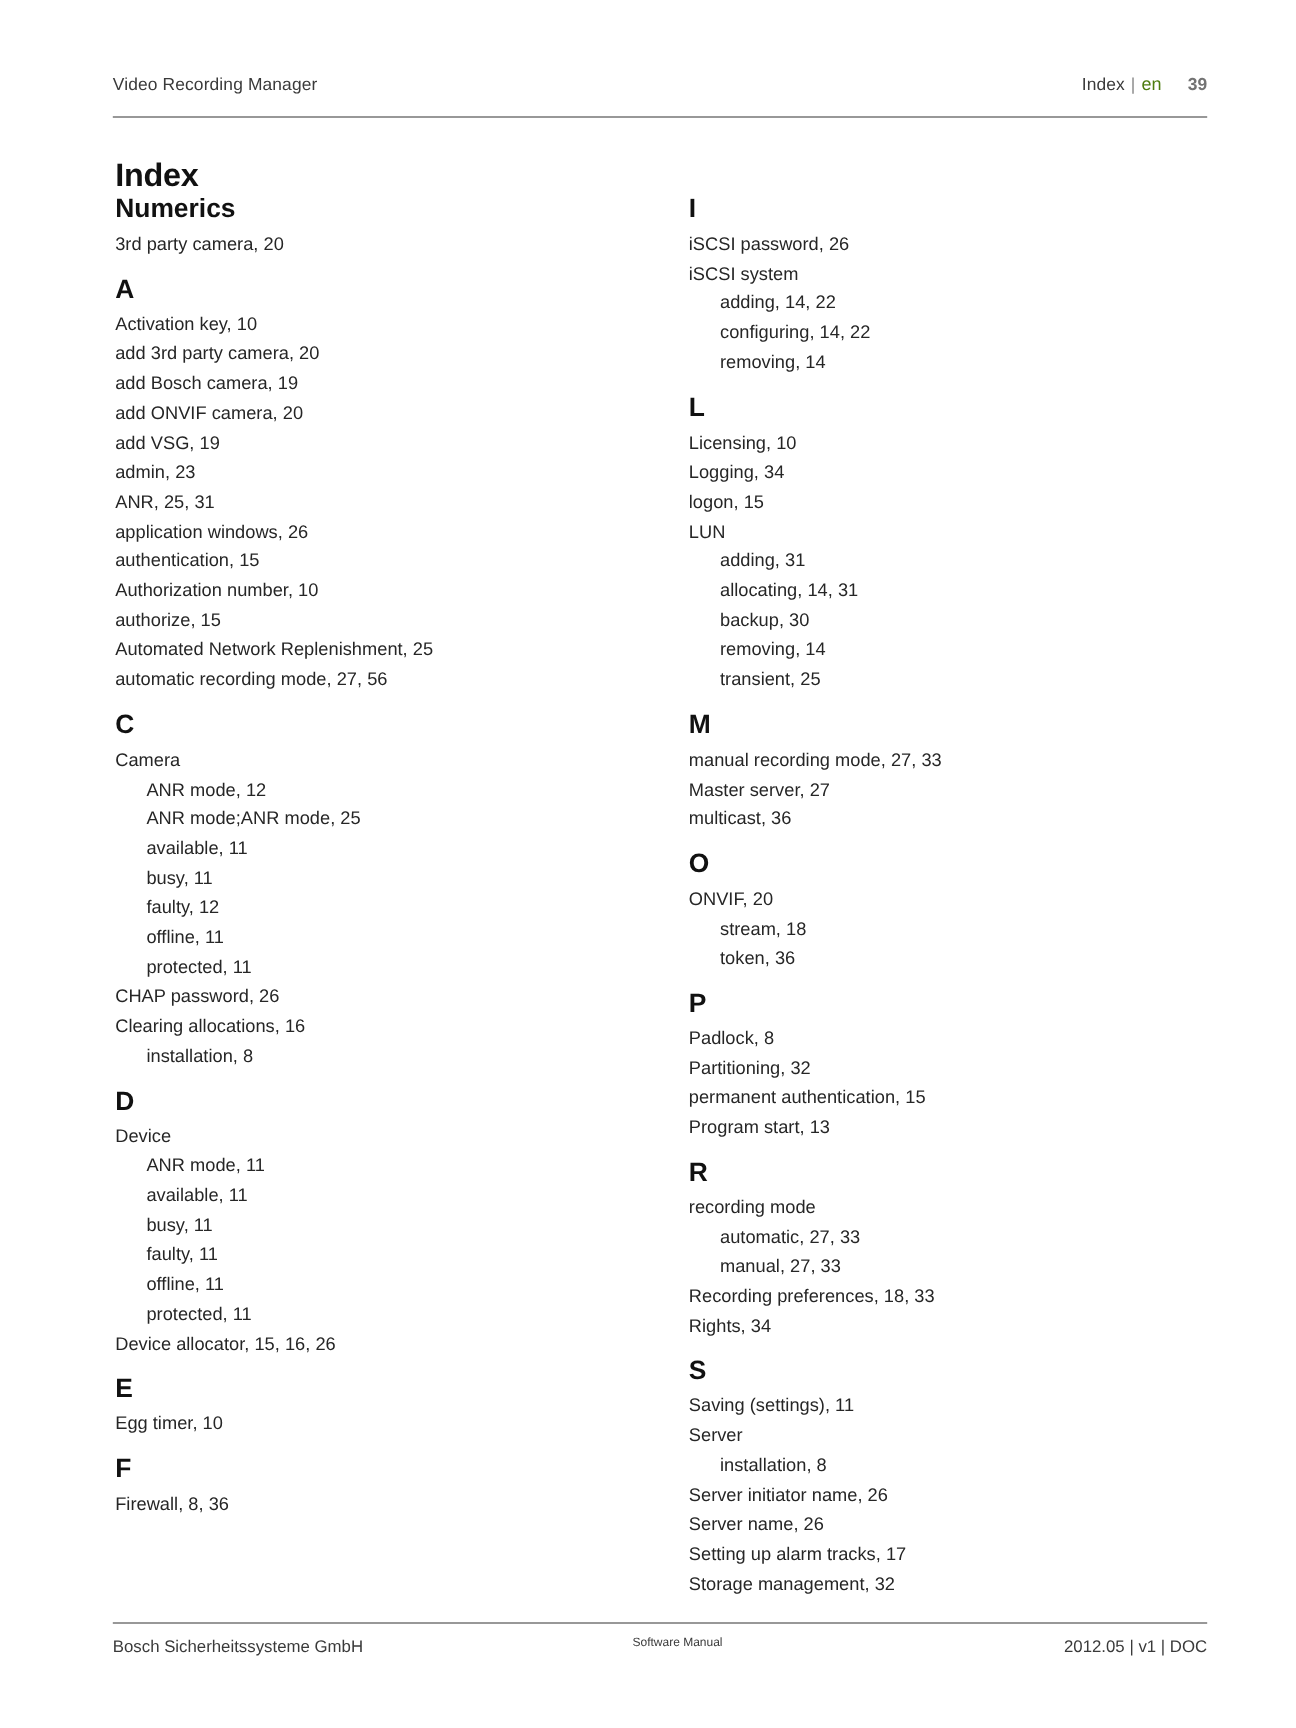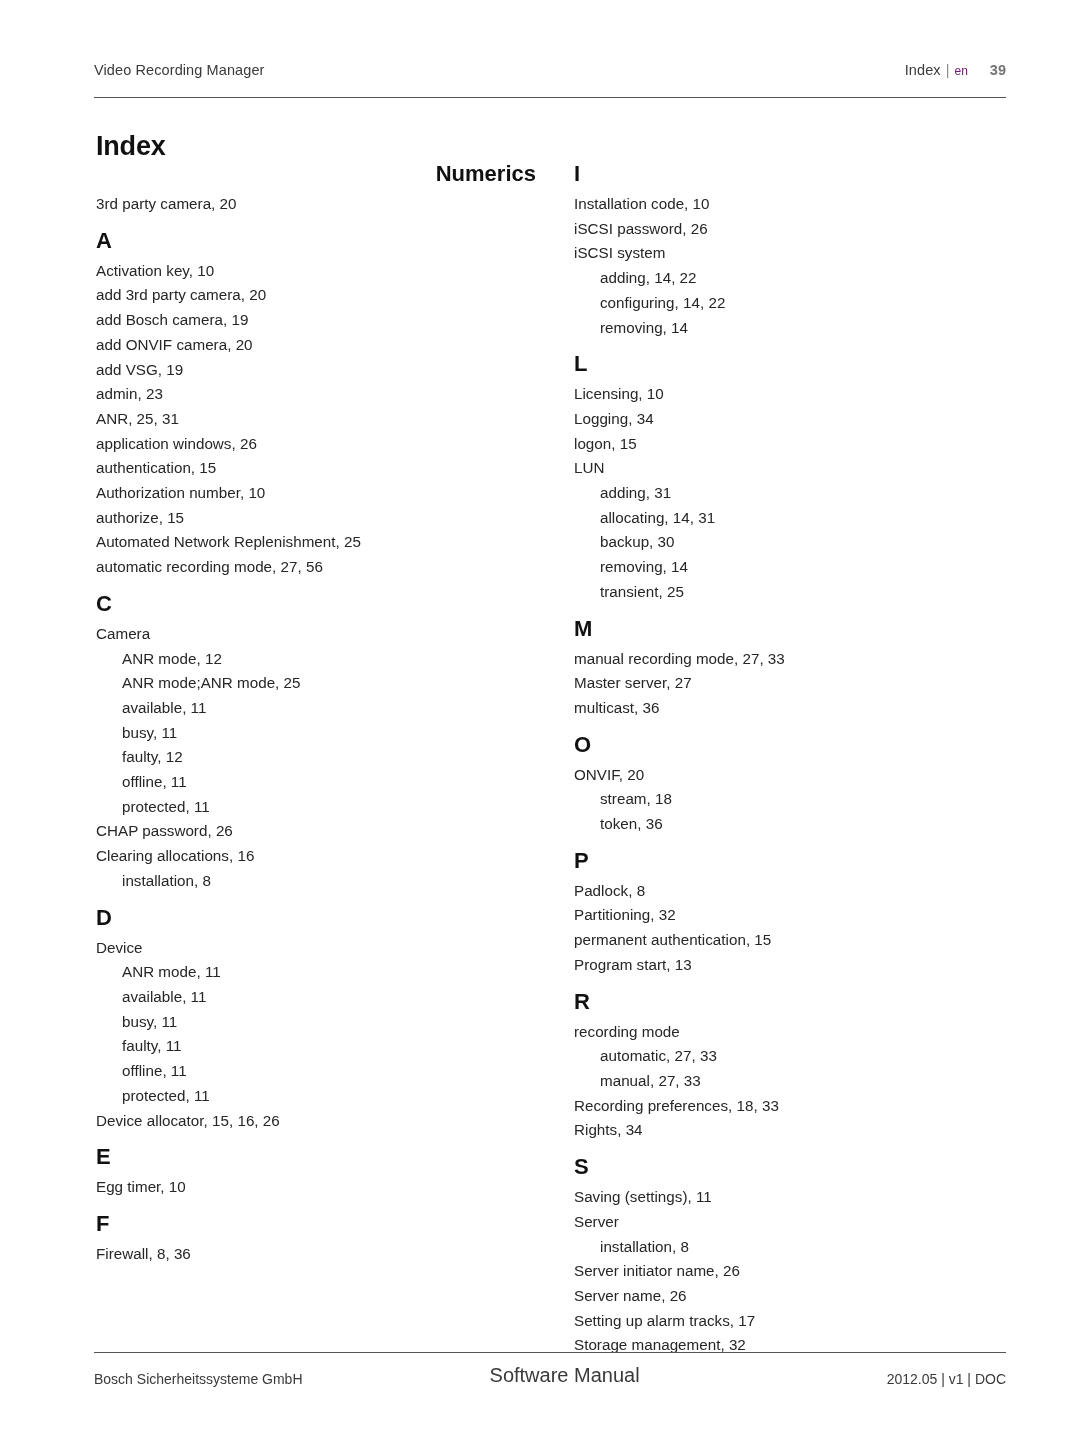--- a/index.html
+++ b/index.html
@@ -48,22 +48,22 @@
     font-size: 14.5px;
     color: #3a3a3a;
     letter-spacing: 0.1px;
   }
   .header-sep {
     font-size: 14.5px;
     color: #8a8a8a;
     padding: 0 5px;
   }
   .header-lang {
-    font-size: 12px;
-    color: #701a75;
+    font-size: 15px;
+    color: #4d7c0f;
   }
   .header-page {
     font-size: 14.5px;
     font-weight: bold;
     color: #737373;
     margin-left: 22px;
   }
   .rule-top {
     position: absolute;
     left: 94px;
@@ -122,48 +122,47 @@
     padding-left: 26px;
   }
 
   
   .word-heading {
     font-size: 22px;
     font-weight: bold;
     color: #111111;
     line-height: 1;
     margin-bottom: 7px;
-    text-align: right;
   }
 
   
   .rule-bottom {
     position: absolute;
     left: 94px;
     top: 1352px;
     width: 912px;
     height: 0;
     border-top: 1.6px solid #555555;
   }
   .footer {
     position: absolute;
     left: 94px;
     top: 1364px;
     width: 912px;
     display: flex;
-    align-items: flex-end;
+    align-items: flex-start;
   }
   .footer-left {
     font-size: 14px;
     color: #3a3a3a;
     white-space: nowrap;
     flex: 0 0 auto;
   }
   .footer-center {
-    font-size: 20px;
+    font-size: 10px;
     color: #3a3a3a;
     white-space: nowrap;
     flex: 1 1 auto;
     text-align: center;
     margin-left: -60px;
   }
   .footer-right {
     font-size: 14px;
     color: #3a3a3a;
     white-space: nowrap;
@@ -227,21 +226,20 @@
         <div class="entry sub">offline, 11</div>
         <div class="entry sub">protected, 11</div>
         <div class="entry">Device allocator, 15, 16, 26</div>
         <div class="section-letter">E</div>
         <div class="entry">Egg timer, 10</div>
         <div class="section-letter">F</div>
         <div class="entry">Firewall, 8, 36</div>
       </div>
     <div class="col col-right" id="col-right">
         <div class="section-letter first">I</div>
-        <div class="entry">Installation code, 10</div>
         <div class="entry">iSCSI password, 26</div>
         <div class="entry">iSCSI system</div>
         <div class="entry sub">adding, 14, 22</div>
         <div class="entry sub">configuring, 14, 22</div>
         <div class="entry sub">removing, 14</div>
         <div class="section-letter">L</div>
         <div class="entry">Licensing, 10</div>
         <div class="entry">Logging, 34</div>
         <div class="entry">logon, 15</div>
         <div class="entry">LUN</div>

